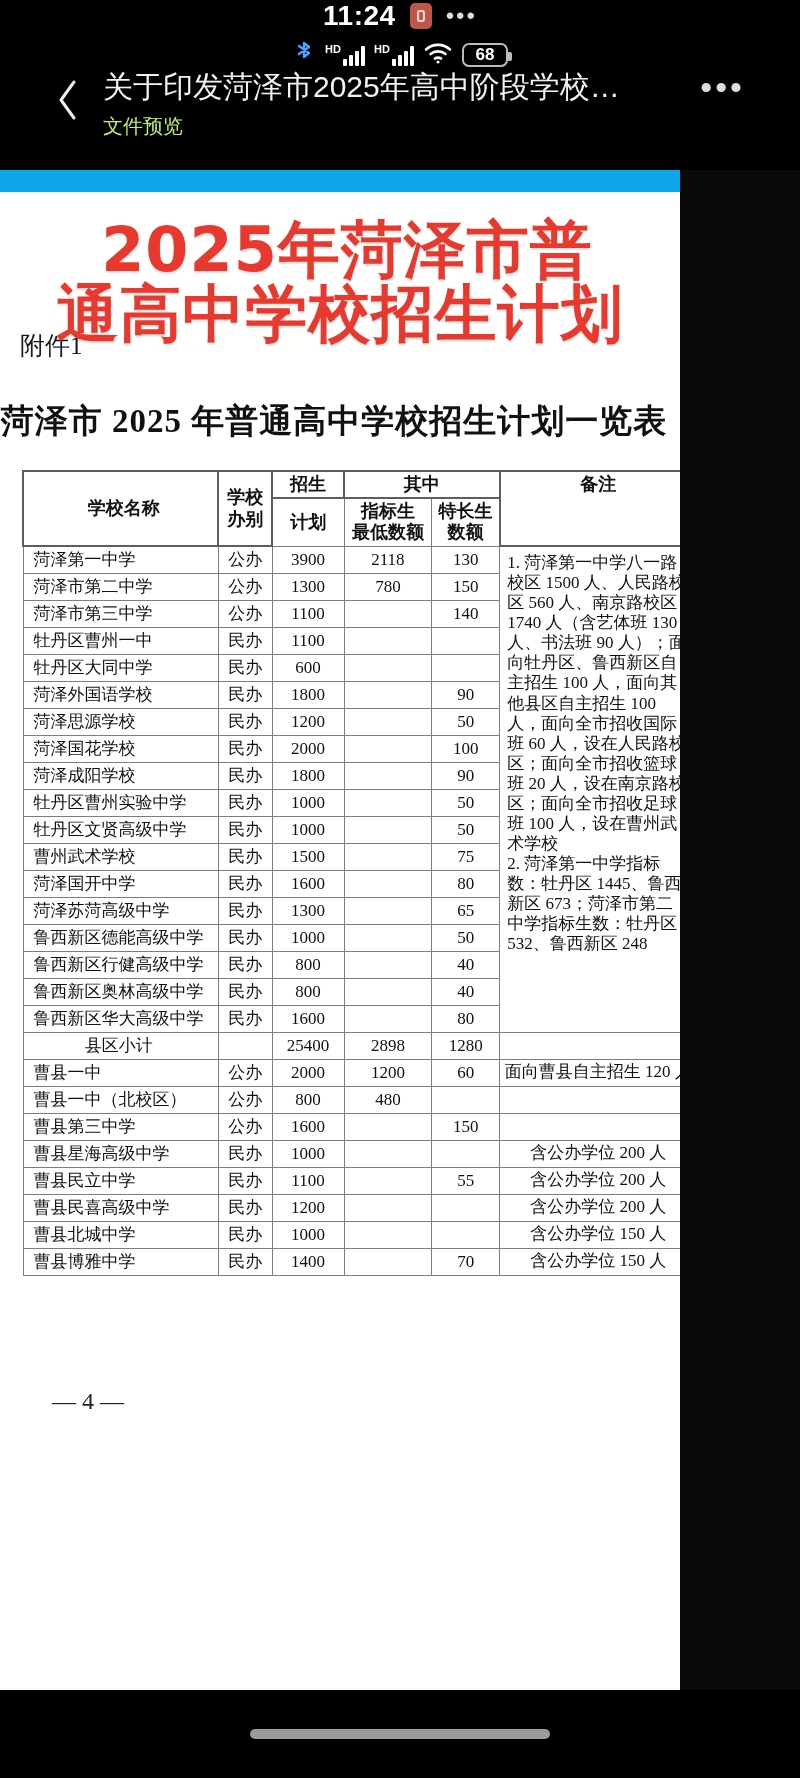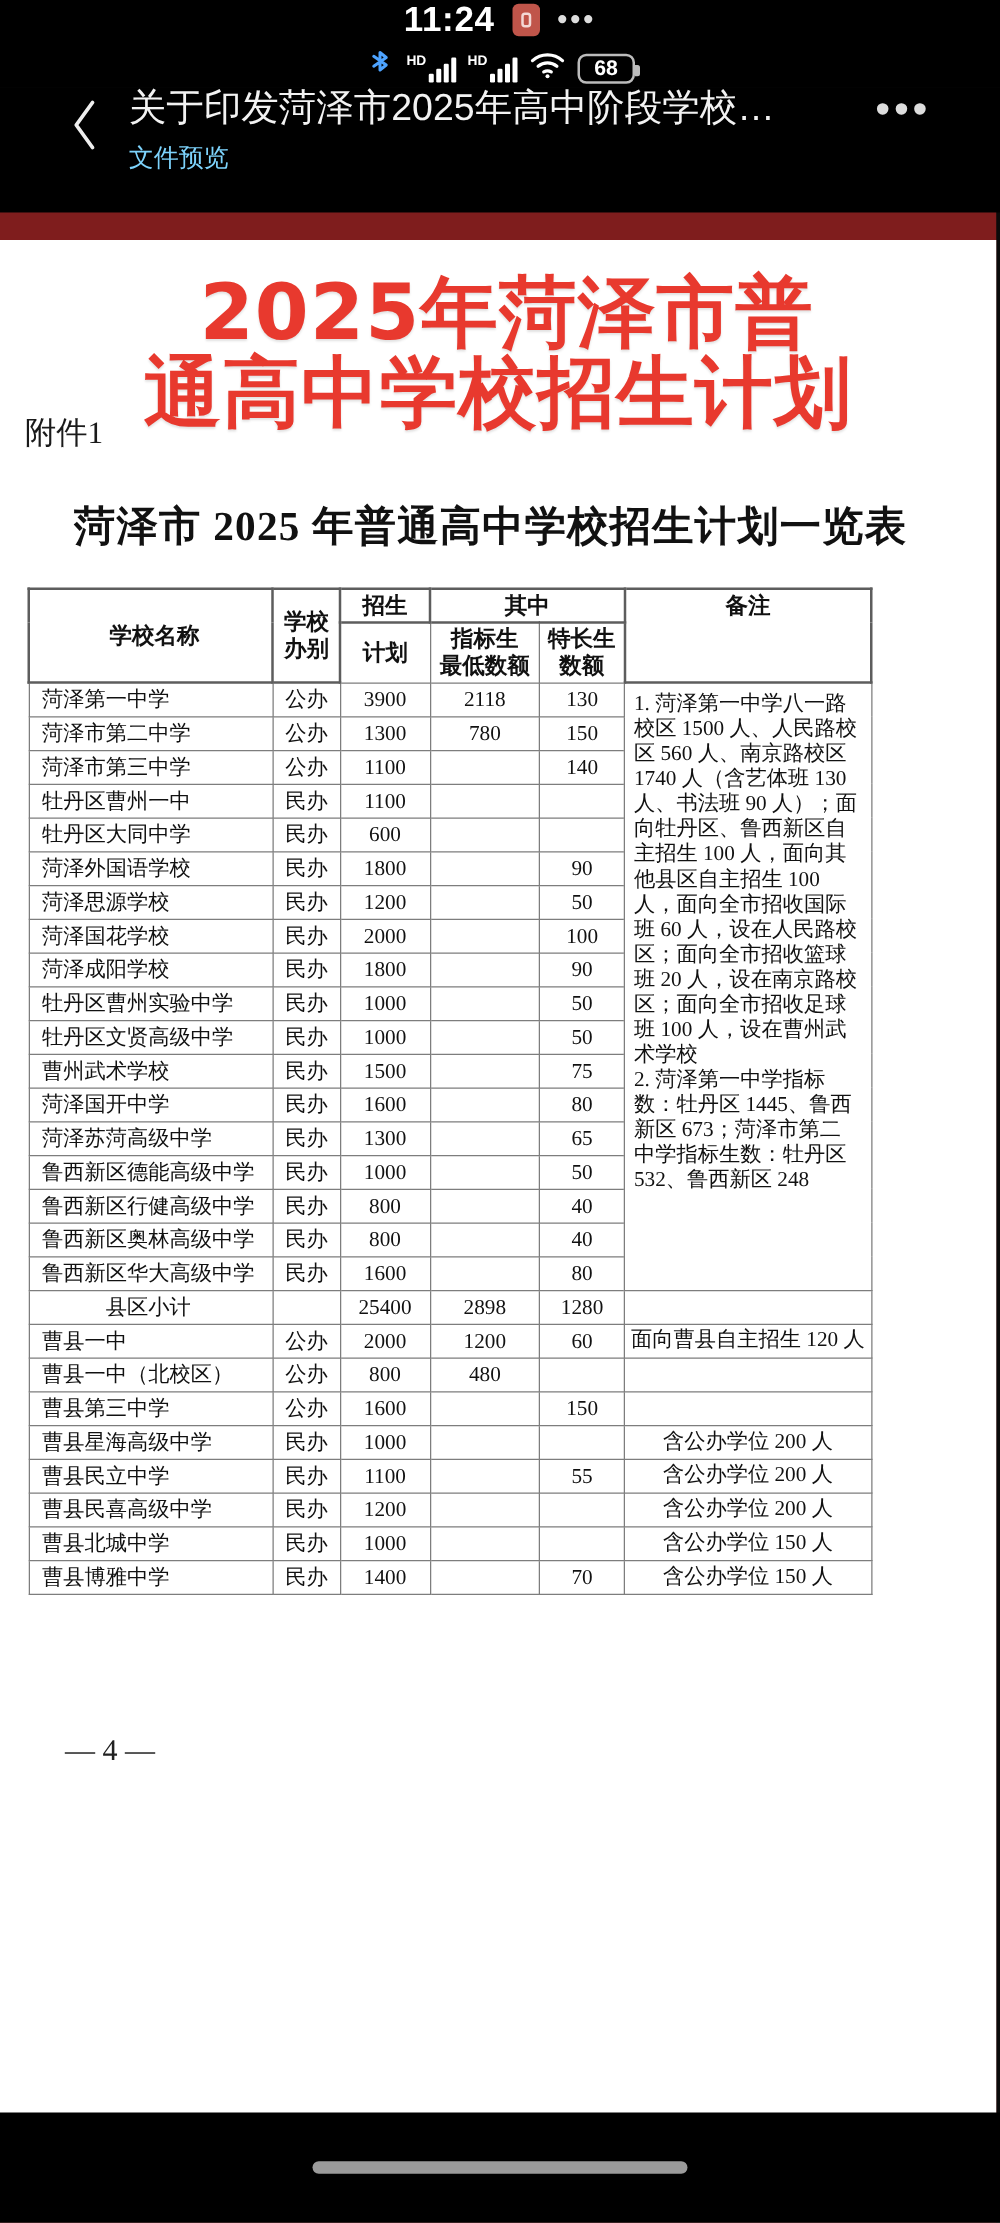--- a/index.html
+++ b/index.html
@@ -52,25 +52,25 @@
   .back {
     width:46px; height:60px; display:flex; align-items:center; justify-content:center;
     flex:0 0 auto; cursor:pointer;
   }
   .back svg { display:block; }
   .titlewrap { flex:1 1 auto; min-width:0; padding-left:12px; }
   .apptitle {
     font-size:30px; color:#f2f2f2; line-height:1.15;
     white-space:nowrap; overflow:hidden; text-overflow:ellipsis;
   }
-  .appsub { font-size:20px; color:#7dd3fc; margin-top:8px; }
+  .appsub { font-size:20px; color:#bef264; margin-top:8px; }
   .more { flex:0 0 auto; color:#ddd; font-size:34px; letter-spacing:3px; padding:0 10px; line-height:1; cursor:pointer; }
 
   
-  .viewer { position:relative; width:797px; height:1608px; background:#7f1d1d; }
+  .viewer { position:relative; width:680px; height:1608px; background:#0ea5e9; }
   .paper {
     position:absolute; left:0; right:0; top:22px;
     height:1500px; background:#fff; overflow:hidden;
   }
 
   
   .overlay-title {
     position:absolute; left:0; right:0; top:26px;
     text-align:center; color:#e8392e;
     font-family:"DejaVu Sans", sans-serif;

